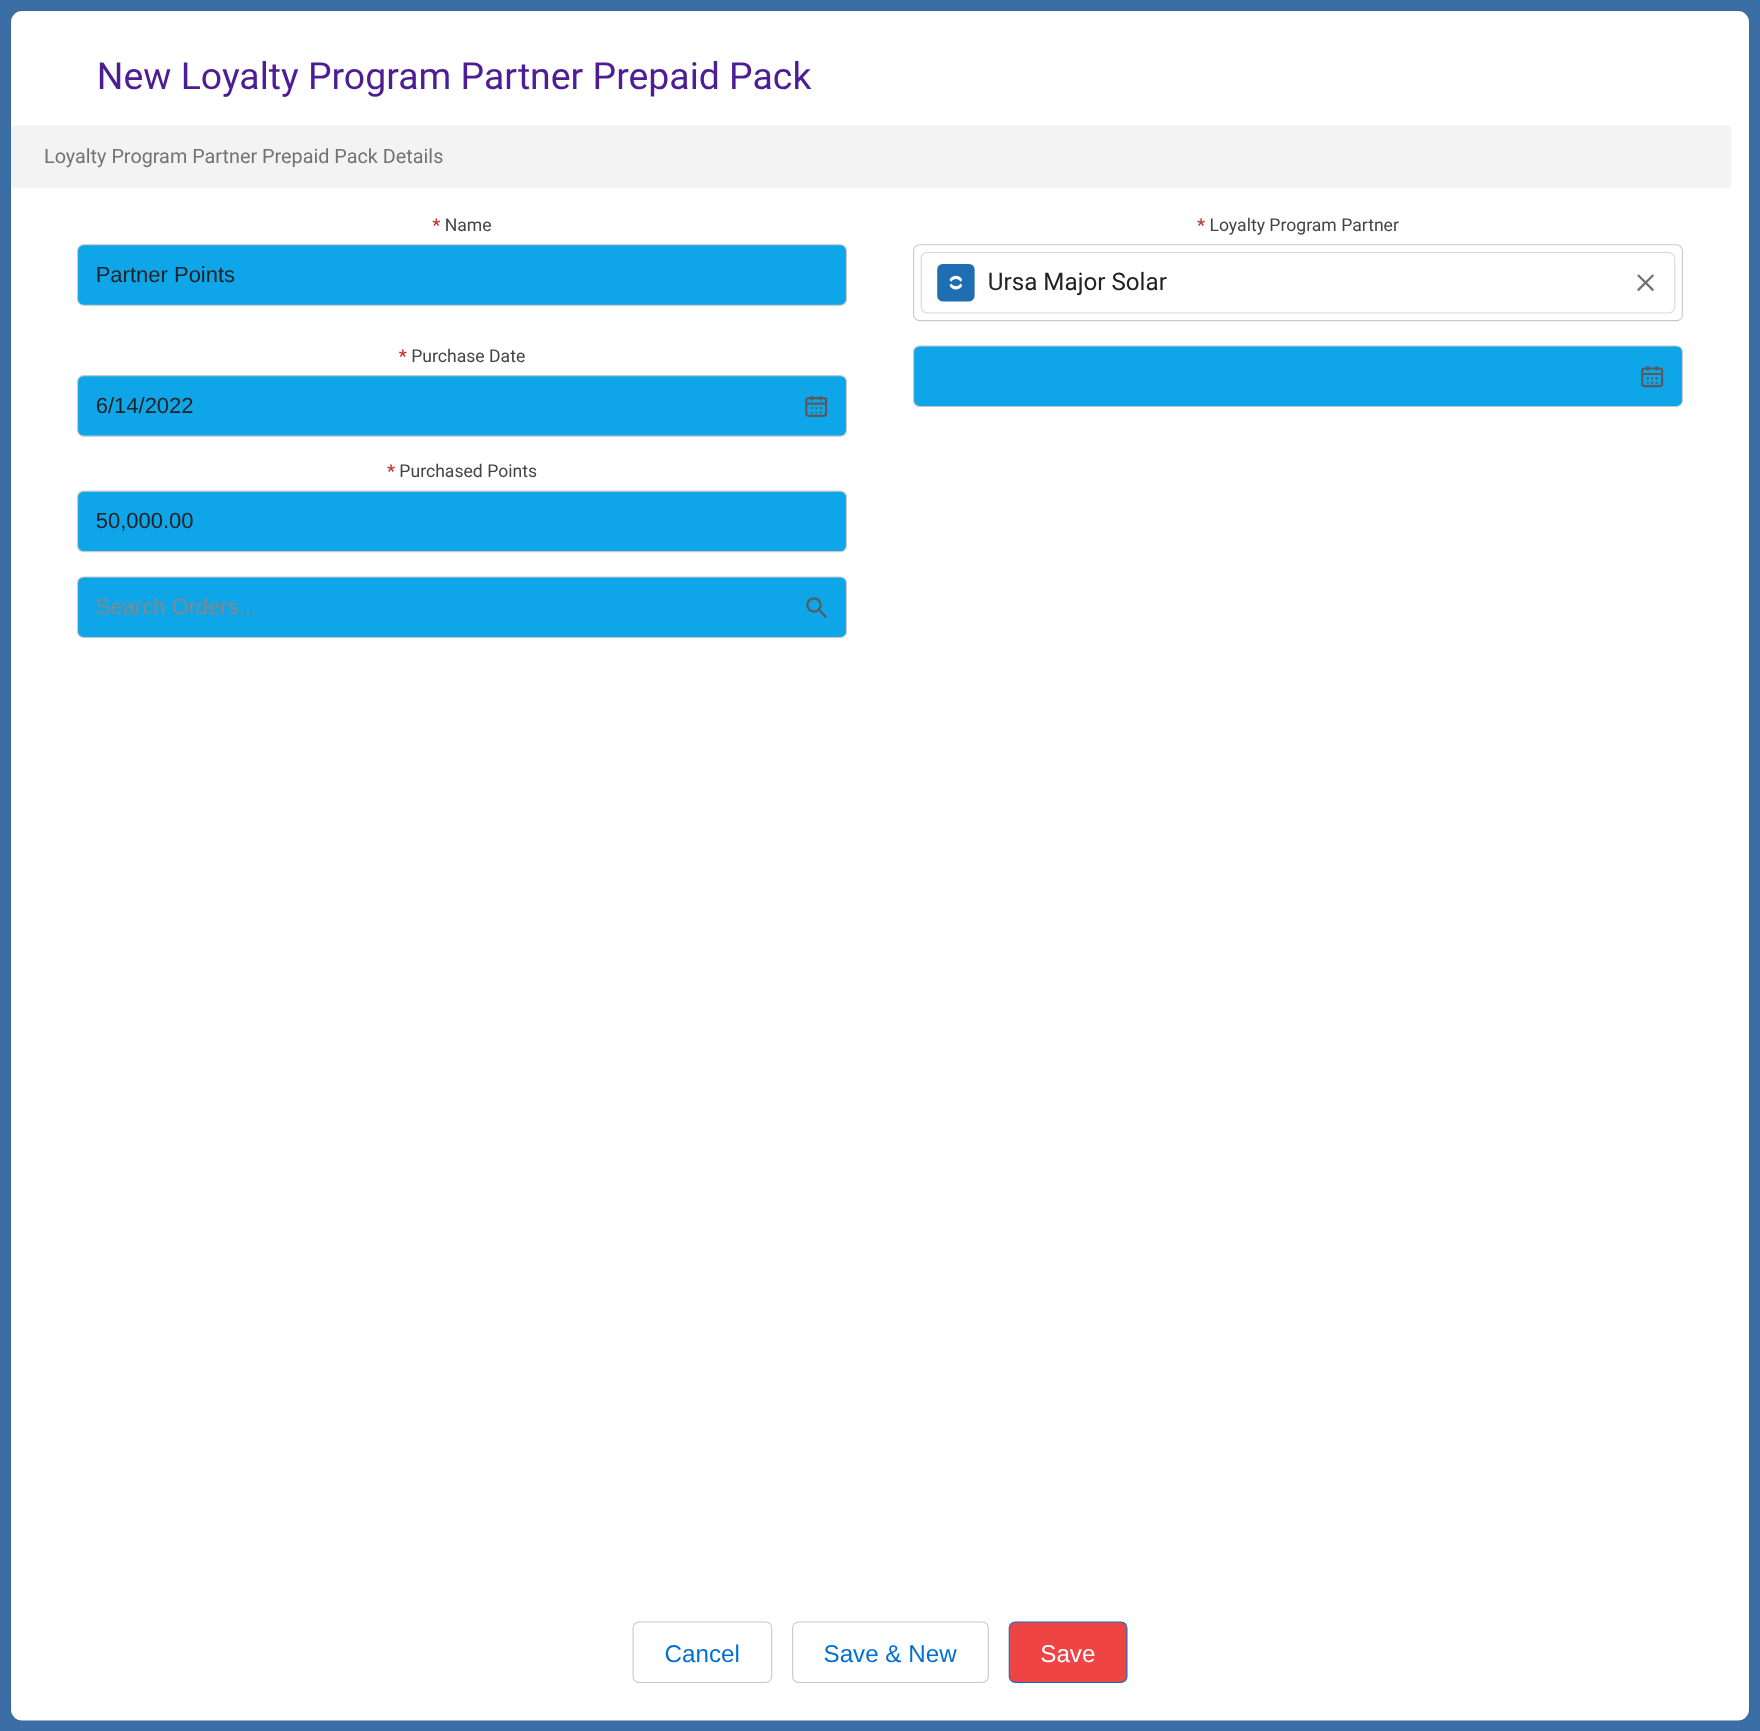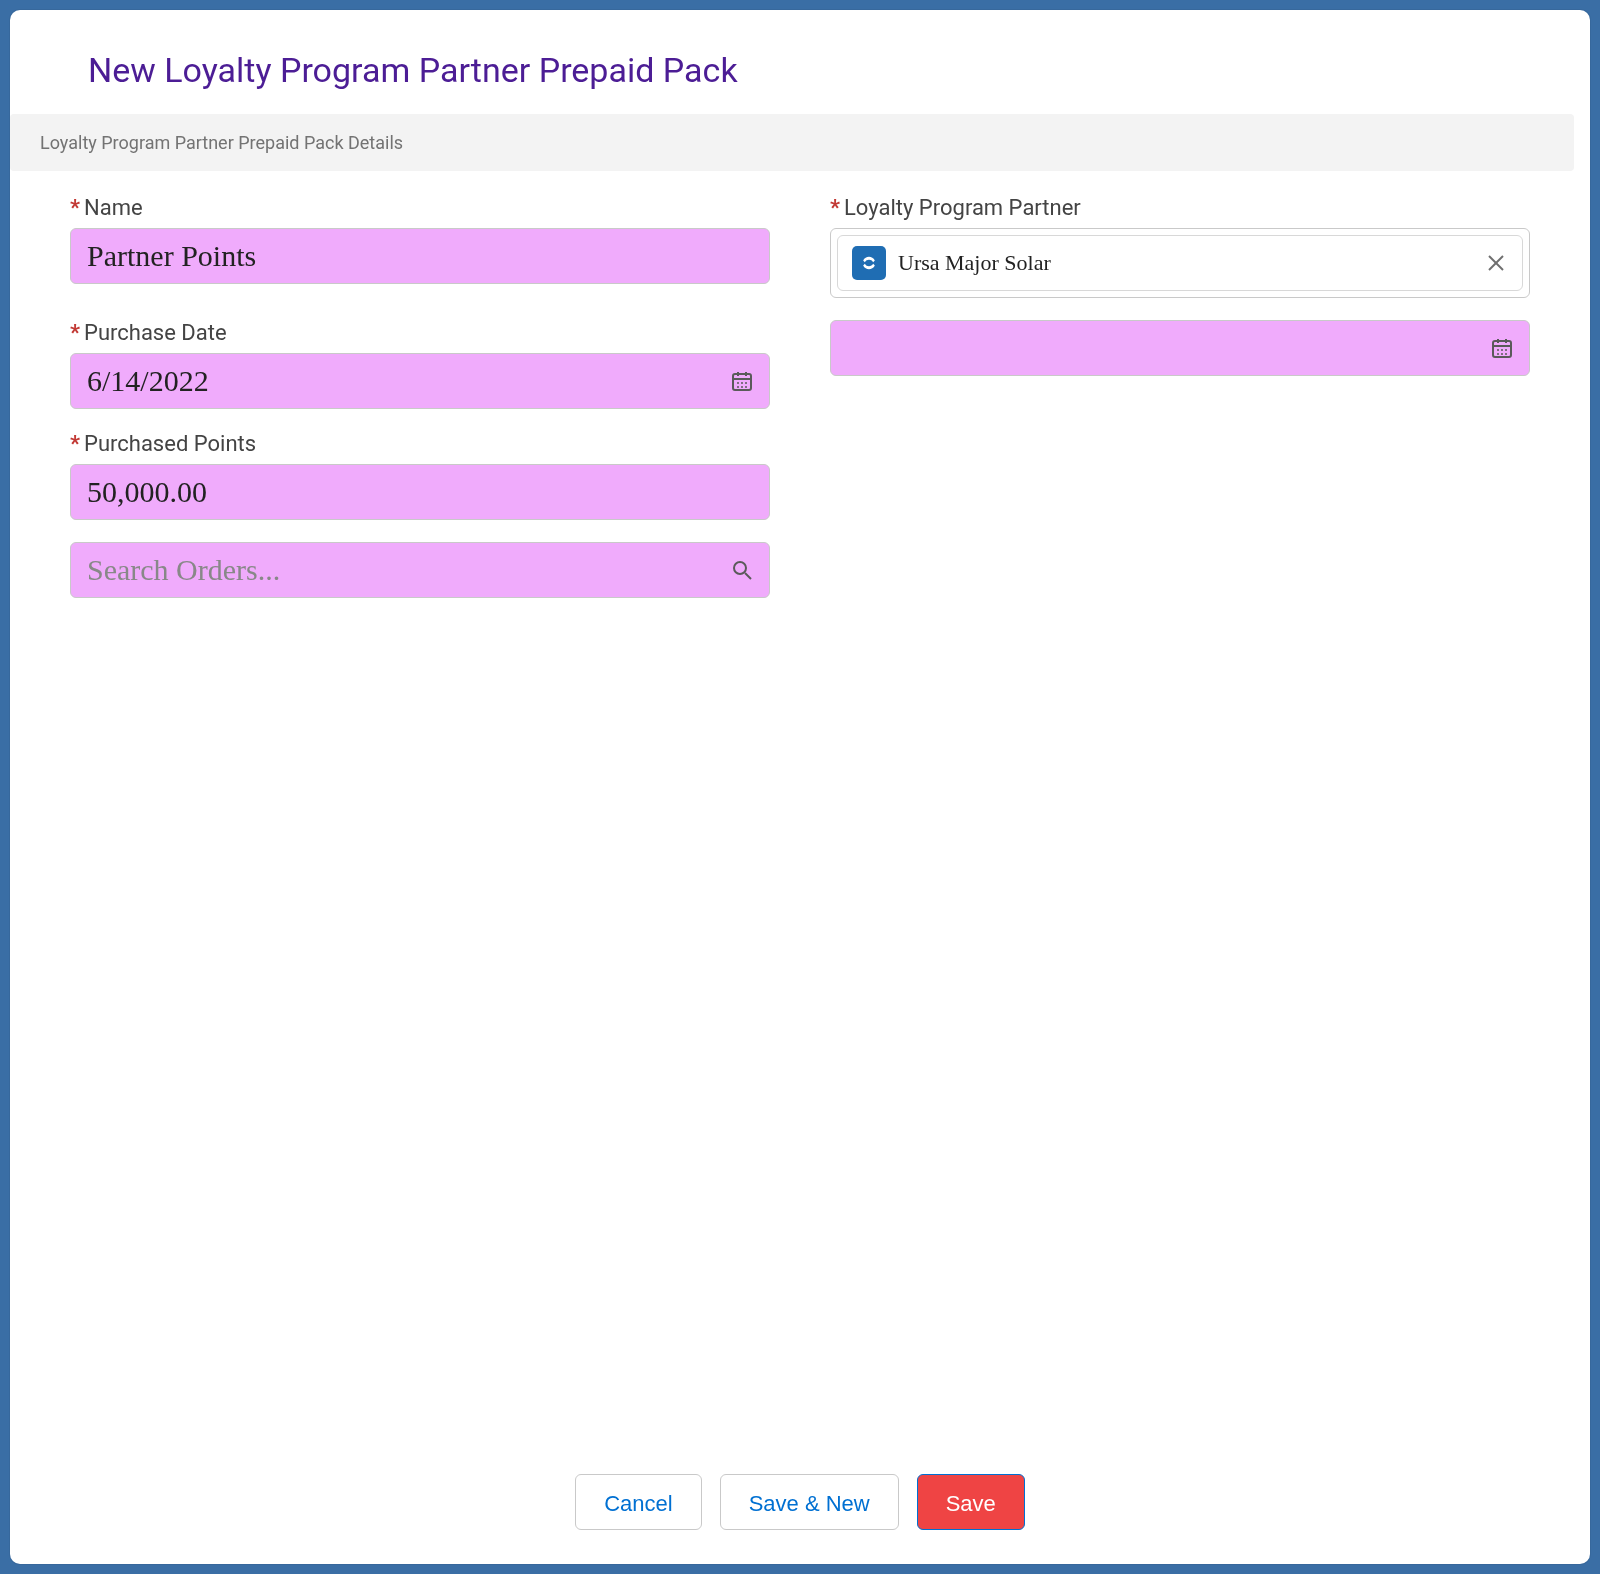--- a/index.html
+++ b/index.html
@@ -50,63 +50,62 @@
     padding: 24px 60px 0 60px;
     display: grid;
     grid-template-columns: 1fr 1fr;
     column-gap: 60px;
     row-gap: 22px;
     align-content: start;
   }
   .form-group { display: flex; flex-direction: column; gap: 8px; }
   .form-group.full { grid-column: 1 / 2; }
   .label {
-    font-size: 22px;
+    font-size: 16px;
     color: #444;
+    text-align: center;
   }
   .required::before {
     content: "*";
     color: #c23934;
     margin-right: 4px;
     font-weight: bold;
   }
   .input-wrap {
     position: relative;
     width: 100%;
   }
   .text-input {
     width: 100%;
     height: 56px;
     border: 1px solid #c9c9c9;
     border-radius: 6px;
     padding: 0 16px;
-    font-size: 30px;
+    font-size: 20px;
     color: #222;
-    background: #f0abfc;
-    font-family: Liberation Serif, serif;
+    background: #0ea5e9;
   }
   .text-input::placeholder { color: #888; }
   .text-input.with-icon { padding-right: 24px; }
   .input-icon {
     position: absolute;
     right: 16px;
     top: 50%;
     transform: translateY(-50%);
     width: 24px;
     height: 24px;
     color: #5a5a5a;
     pointer-events: none;
   }
   .input-icon.clickable { pointer-events: auto; cursor: pointer; }
   .lookup-box {
     border: 1px solid #c9c9c9;
     border-radius: 6px;
     padding: 6px;
     background: #fff;
-    font-family: Liberation Serif, serif;
   }
   .pill {
     display: flex;
     align-items: center;
     gap: 12px;
     border: 1px solid #d8d8d8;
     border-radius: 6px;
     padding: 10px 14px;
     background: #fff;
   }

